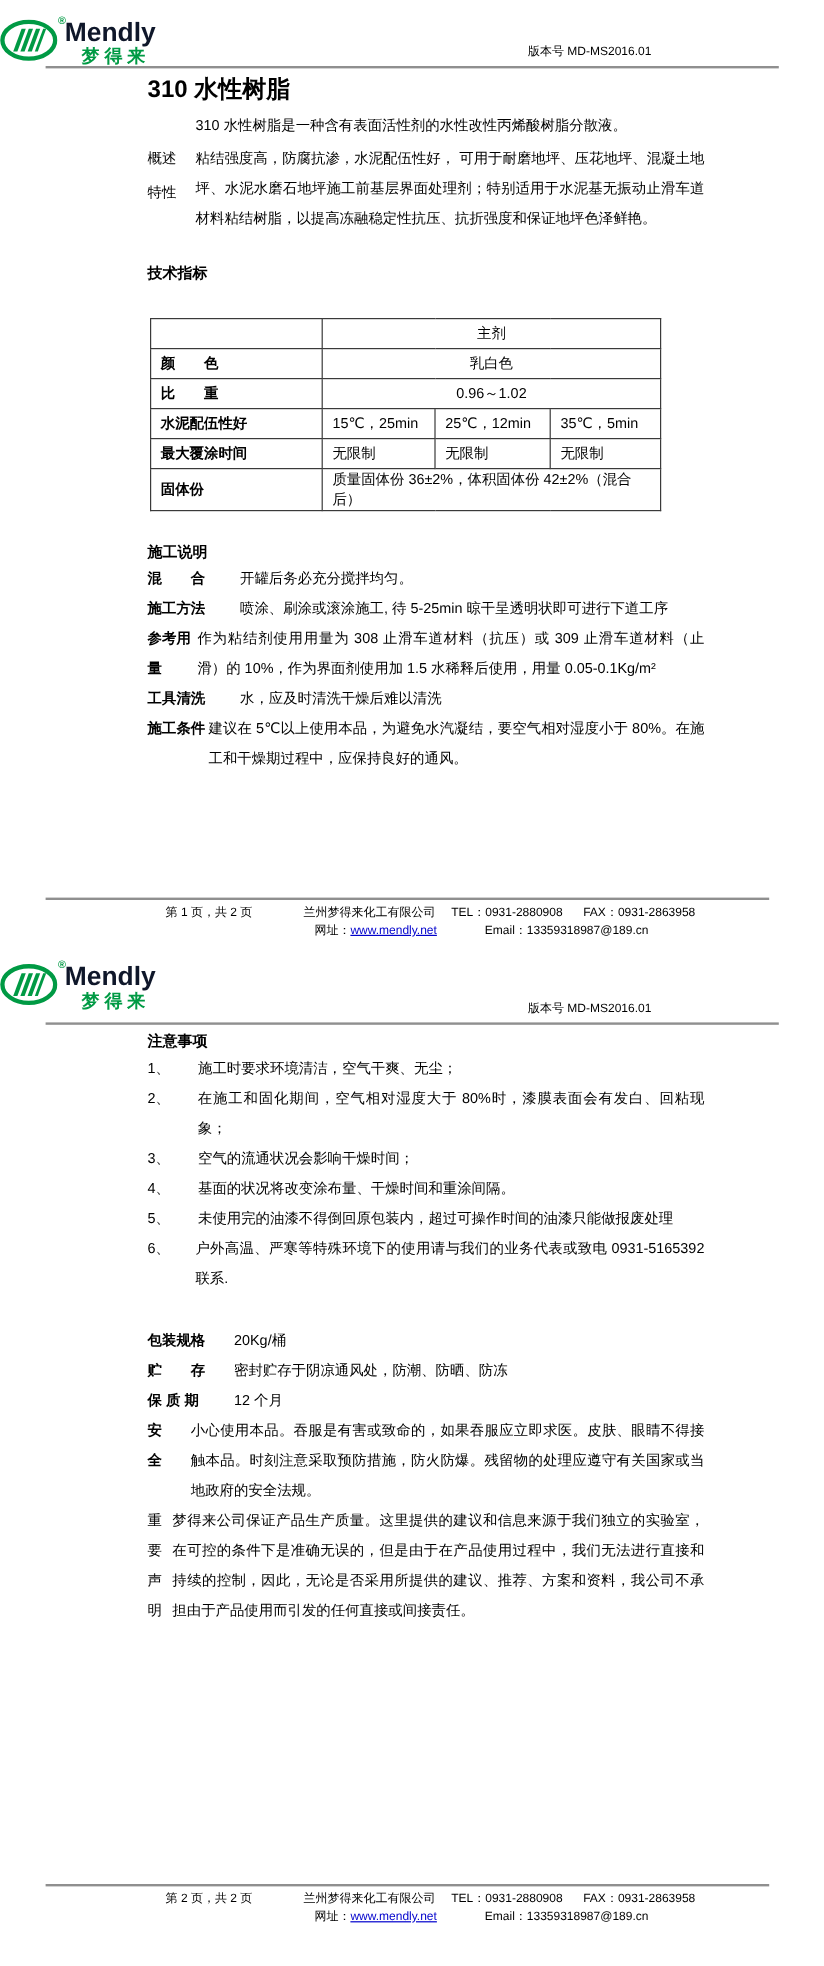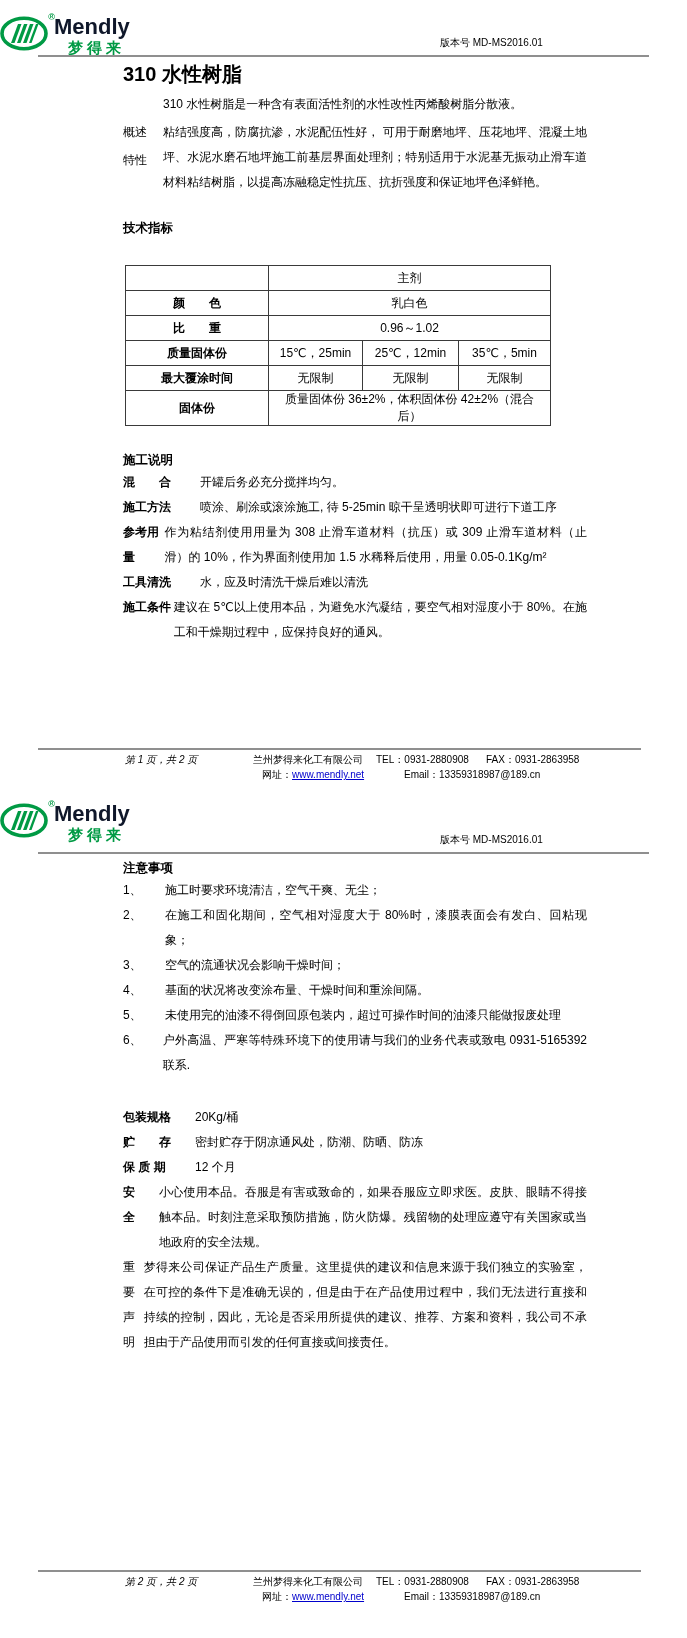--- a/index.html
+++ b/index.html
@@ -29,28 +29,28 @@
   .lbl-42{width:42px;font-weight:normal;}
 
   .sec-heading{position:absolute;left:123px;font-size:12.5px;font-weight:bold;line-height:18px;}
 
   .stack{position:absolute;left:123px;width:464px;font-size:12px;line-height:25px;}
   .stack .item{display:flex;}
   .stack .item .txt{flex:1 1 auto;text-align:justify;}
 
   
   table.spec{position:absolute;left:125px;top:265px;border-collapse:collapse;table-layout:fixed;width:425px;font-size:12px;}
-  table.spec td{border:1px solid #3a3a3a;height:24px;padding:0 8px;vertical-align:middle;text-align:center;}
+  table.spec td{border:1px solid #3a3a3a;height:24px;padding:0 8px;vertical-align:middle;}
   table.spec td.lblcell{font-weight:bold;white-space:pre-wrap;}
   table.spec td.center{text-align:center;}
 
   
   .footer{position:absolute;left:0;width:687px;height:50px;font-size:10px;}
   .f-rule{position:absolute;left:38px;top:0;width:603px;height:1.5px;background:#8f8f8f;}
-  .f-page{position:absolute;left:125px;top:5px;font-style:italic;}
+  .f-page{position:absolute;left:138px;top:5px;}
   .f-company{position:absolute;left:253px;top:5px;}
   .f-tel{position:absolute;left:376px;top:5px;}
   .f-fax{position:absolute;left:486px;top:5px;}
   .f-web{position:absolute;left:262px;top:20px;}
   .f-email{position:absolute;left:404px;top:20px;}
   .link{color:#0000cc;text-decoration:underline;}
 </style>
 </head>
 <body>
 
@@ -105,21 +105,21 @@
     </tr>
     <tr>
       <td class="lblcell">颜　　色</td>
       <td class="center" colspan="3">乳白色</td>
     </tr>
     <tr>
       <td class="lblcell">比　　重</td>
       <td class="center" colspan="3">0.96～1.02</td>
     </tr>
     <tr>
-      <td class="lblcell">质量固体份</td>
+      <td class="lblcell">水泥配伍性好</td>
       <td>15℃，25min</td>
       <td>25℃，12min</td>
       <td>35℃，5min</td>
     </tr>
     <tr>
       <td class="lblcell">最大覆涂时间</td>
       <td>无限制</td>
       <td>无限制</td>
       <td>无限制</td>
     </tr>

